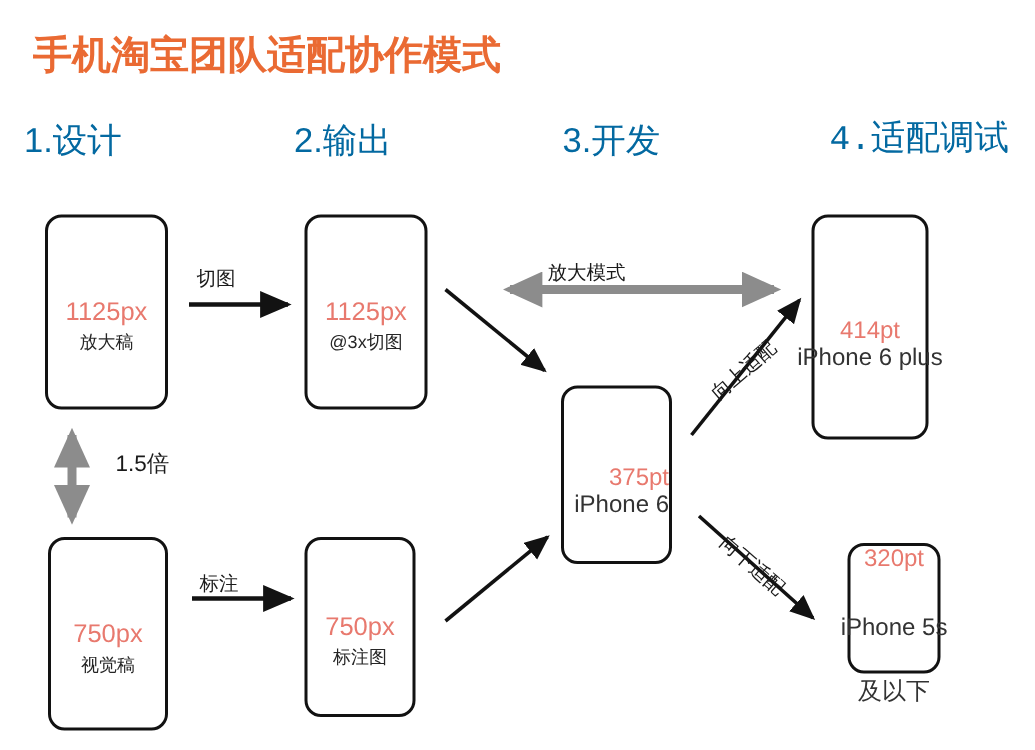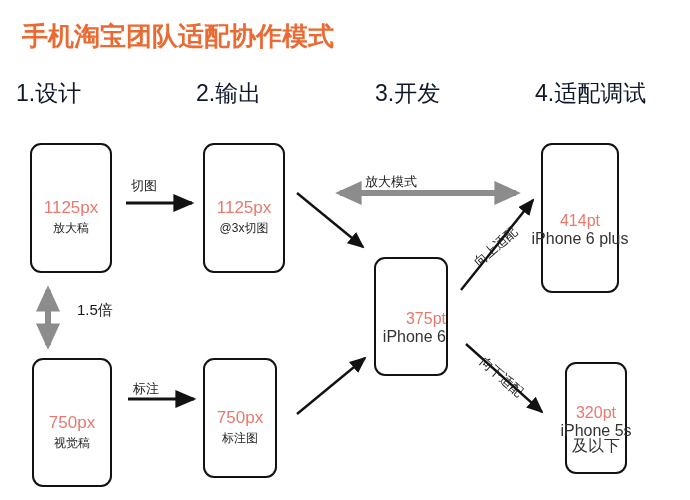--- a/index.html
+++ b/index.html
@@ -34,27 +34,27 @@
     letter-spacing: 0px;
     white-space: nowrap;
   }
 
   
   .stage-header {
     position: absolute;
     top: 78px;
     font-size: 23px;
     line-height: 30px;
-    color: #0f172a;
+    color: #0369a1;
     white-space: nowrap;
   }
   .stage-1 { left: 16px; }
   .stage-2 { left: 196px; }
   .stage-3 { left: 375px; }
-  .stage-4 { left: 535px; }
+  .stage-4 { left: 553px; font-family: Liberation Mono, monospace; }
 
   
   .phone {
     position: absolute;
     box-sizing: border-box;
     border: 2px solid #121212;
     border-radius: 11px;
     background: #ffffff;
     display: flex;
     flex-direction: column;
@@ -78,21 +78,21 @@
   
   .phone-dev .num { font-size: 16px; line-height: 20px; }
   .phone-dev .sub { font-size: 16px; line-height: 15px; color: #333; }
 
   #box-enlarged   { left: 30px;  top: 143px; width: 82px;  height: 130px; }
   #box-slice      { left: 203px; top: 143px; width: 82px;  height: 130px; }
   #box-visual     { left: 32px;  top: 358px; width: 80px;  height: 129px; }
   #box-annotate   { left: 203px; top: 358px; width: 74px;  height: 120px; }
   #box-iphone6    { left: 374px; top: 257px; width: 74px;  height: 119px; align-items: flex-end; }
   #box-iphone6p   { left: 541px; top: 143px; width: 78px;  height: 150px; }
-  #box-iphone5s   { left: 565px; top: 362px; width: 62px;  height: 112px; }
+  #box-iphone5s   { left: 565px; top: 362px; width: 62px;  height: 87px; gap: 28px; }
 
   
   .edge-label {
     position: absolute;
     font-size: 13px;
     line-height: 16px;
     color: #1a1a1a;
     white-space: nowrap;
   }
   #label-cut      { left: 131px; top: 178px; }

